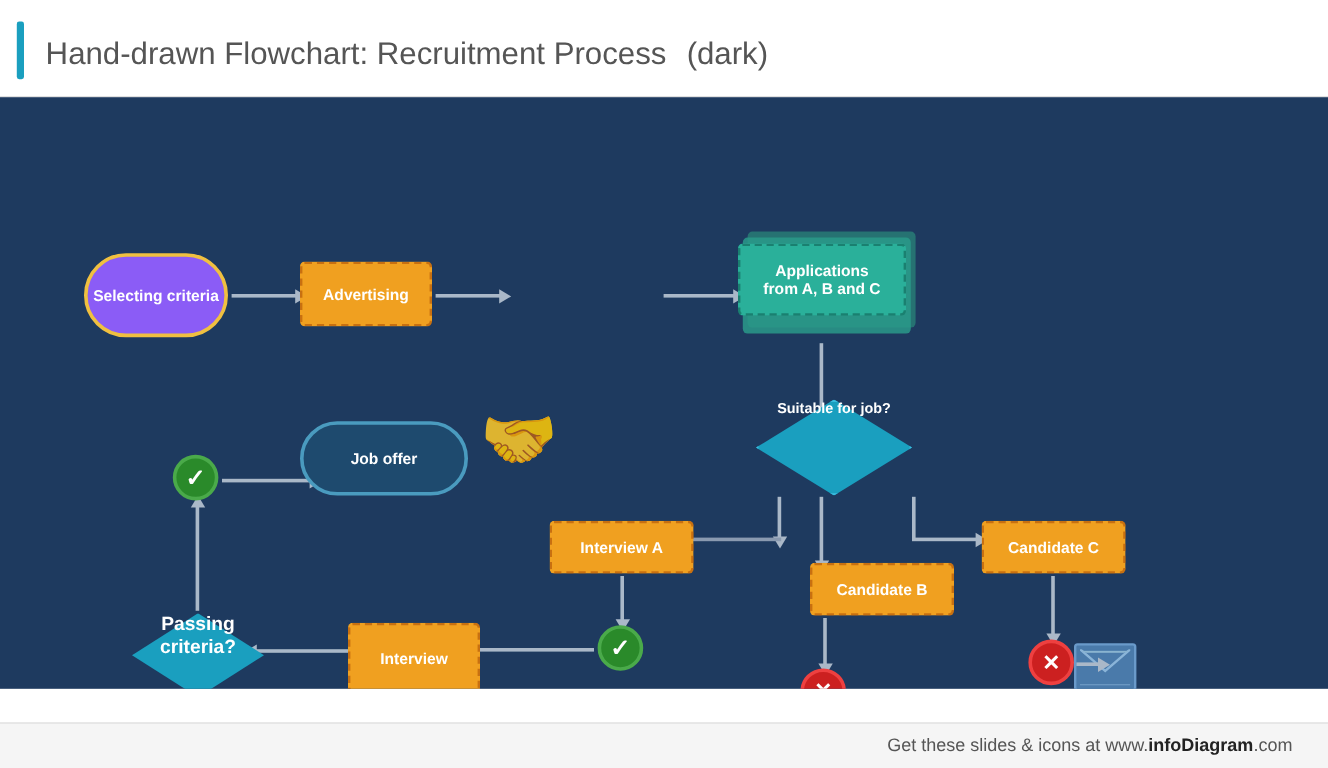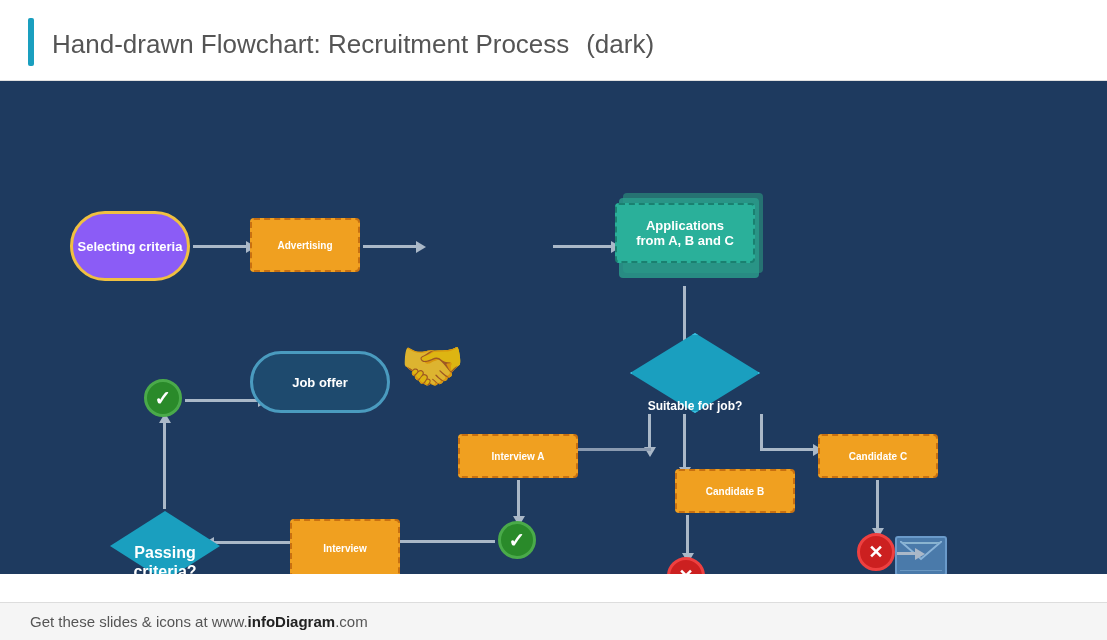--- a/index.html
+++ b/index.html
@@ -7,21 +7,21 @@
 
     .page-wrapper {
       width: 1107px;
       height: 640px;
       display: flex;
       flex-direction: column;
     }
 
     .header {
       background: #fff;
-      padding: 18px 30px 14px 28px;
+      padding: 18px 30px 14px 14px;
       border-bottom: 1px solid #e0e0e0;
       display: flex;
       align-items: center;
     }
 
     .header-accent {
       width: 6px;
       height: 48px;
       background: #1a9fbf;
       margin-right: 18px;
@@ -46,21 +46,21 @@
       position: relative;
       overflow: hidden;
     }
 
     .footer {
       background: #f5f5f5;
       border-top: 1px solid #ddd;
       padding: 10px 30px;
       font-size: 15px;
       color: #555;
-      text-align: left;
+      text-align: right;
       margin-top: 28px;
     }
 
     .footer strong {
       font-weight: 700;
       color: #222;
     }
 
     
     .fc-node {
@@ -87,21 +87,21 @@
       background: #1e4a6e;
       color: #fff;
       font-size: 13px;
       font-weight: 600;
     }
 
     
     .shape-rect-orange {
       background: #f0a020;
       color: #fff;
-      font-size: 10px;
+      font-size: 13px;
       font-weight: 700;
       border-radius: 4px;
       border: 2px dashed #c87010;
     }
 
     
     .shape-stack {
       position: relative;
     }
     .shape-stack .stack-back2 {
@@ -134,21 +134,21 @@
       padding: 10px 14px;
       text-align: center;
       z-index: 1;
       border: 2px dashed #1a8070;
     }
 
     
     .shape-diamond-wrapper {
       position: absolute;
       display: flex;
-      align-items: flex-end;
+      align-items: flex-start;
       justify-content: center;
       text-decoration: underline;
     }
 
     .shape-diamond-label {
       position: absolute;
       color: #fff;
       font-size: 12px;
       font-weight: 700;
       text-align: center;

